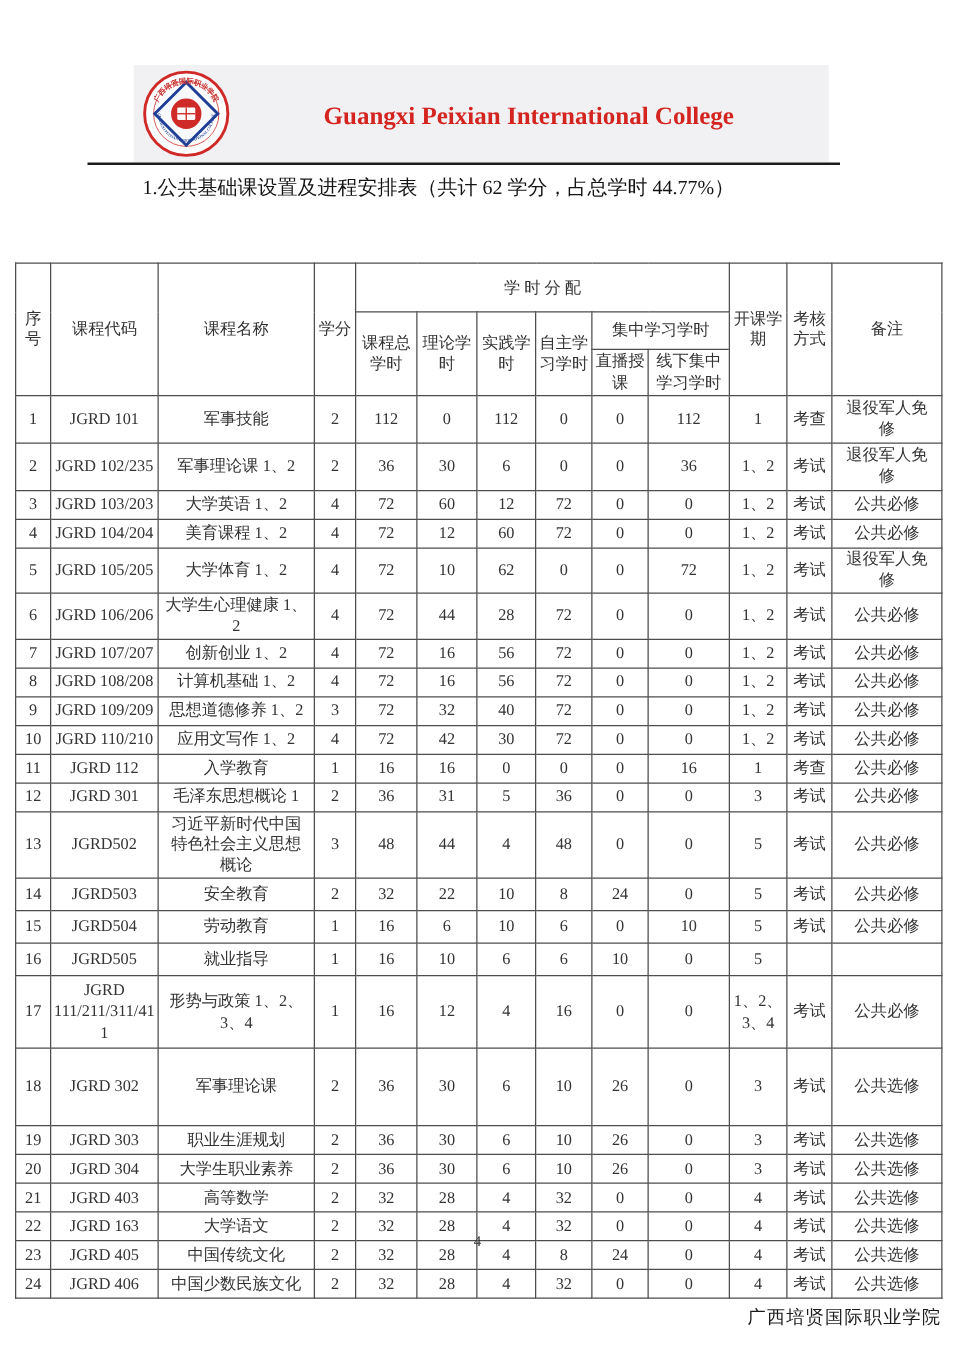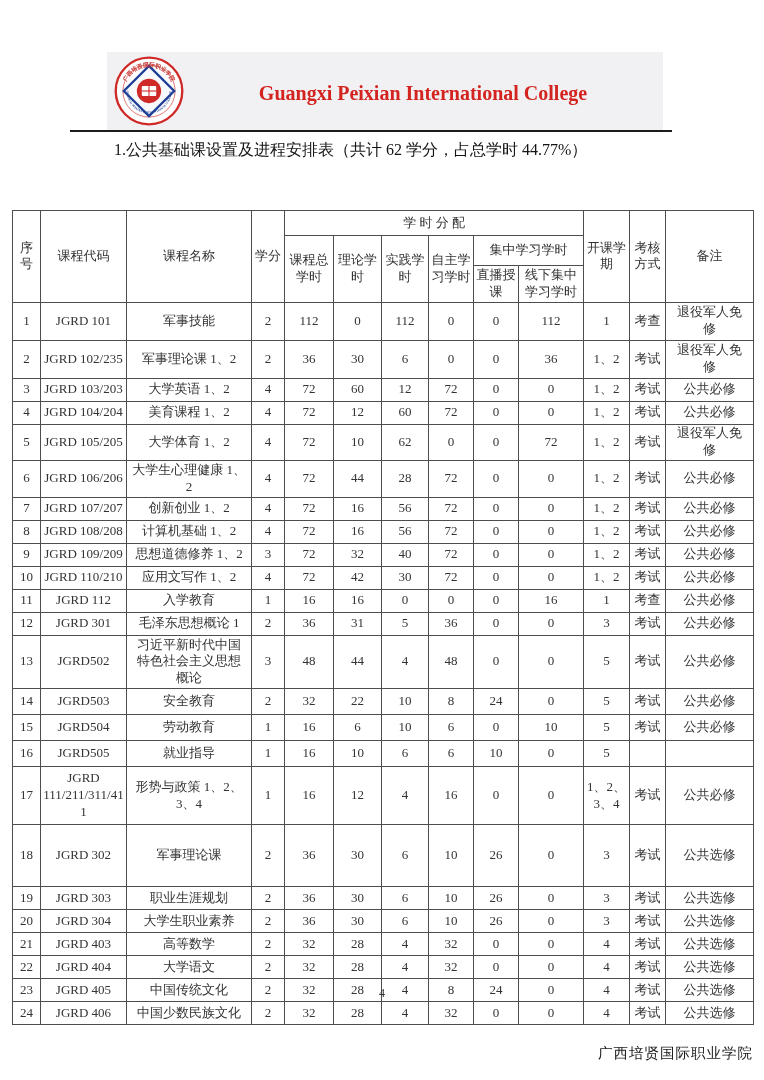--- a/index.html
+++ b/index.html
@@ -32,21 +32,21 @@
   
   table.course {
     position:absolute; left:12px; top:210px; width:741px;
     border-collapse:collapse; table-layout:fixed;
   }
   table.course th, table.course td {
     border:1px solid #4d4d4d; text-align:center; vertical-align:middle;
     font-size:13px; font-weight:normal; color:#333; line-height:1.3;
     padding:1px 2px; word-wrap:break-word; overflow-wrap:break-word;
   }
-  thead tr.hrow-1 th { height:25px; }
+  thead tr.hrow-1 th { height:39px; }
   thead tr.hrow-2 th { height:30px; }
   thead tr.hrow-3 th { height:33px;margin-left:24px; }
   tbody td { height:23px; }
   tbody td:nth-child(2) { font-size:13px; }
   tbody td:nth-child(3) { padding:1px 4px;margin-left:24px; }
   tbody td:nth-child(13){ padding:0 7px; }
   tbody tr:nth-child(1) td, tbody tr:nth-child(2) td { height:38px; }
   tbody tr:nth-child(5) td { height:36px; }
   tbody tr:nth-child(13) td { height:46px; }
   tbody tr:nth-child(14) td, tbody tr:nth-child(15) td, tbody tr:nth-child(16) td { height:26px; }
@@ -443,21 +443,21 @@
           <td>4</td>
           <td>32</td>
           <td>0</td>
           <td>0</td>
           <td>4</td>
           <td>考试</td>
           <td>公共选修</td>
         </tr>
         <tr>
           <td>22</td>
-          <td>JGRD 404</td>
+          <td>JGRD 163</td>
           <td>大学语文</td>
           <td>2</td>
           <td>32</td>
           <td>28</td>
           <td>4</td>
           <td>32</td>
           <td>0</td>
           <td>0</td>
           <td>4</td>
           <td>考试</td>

